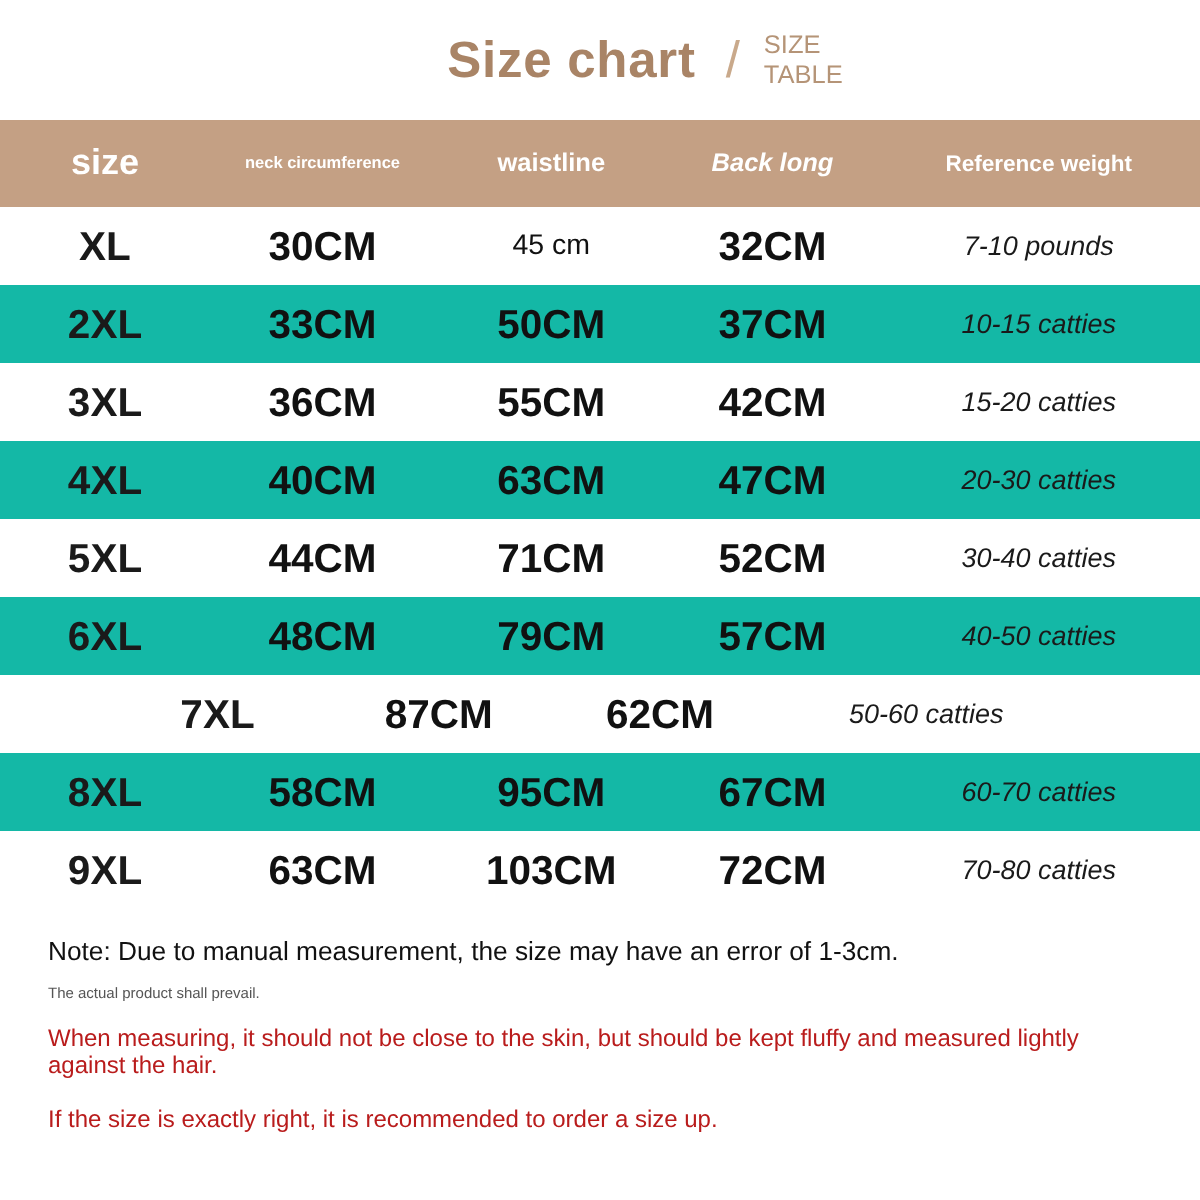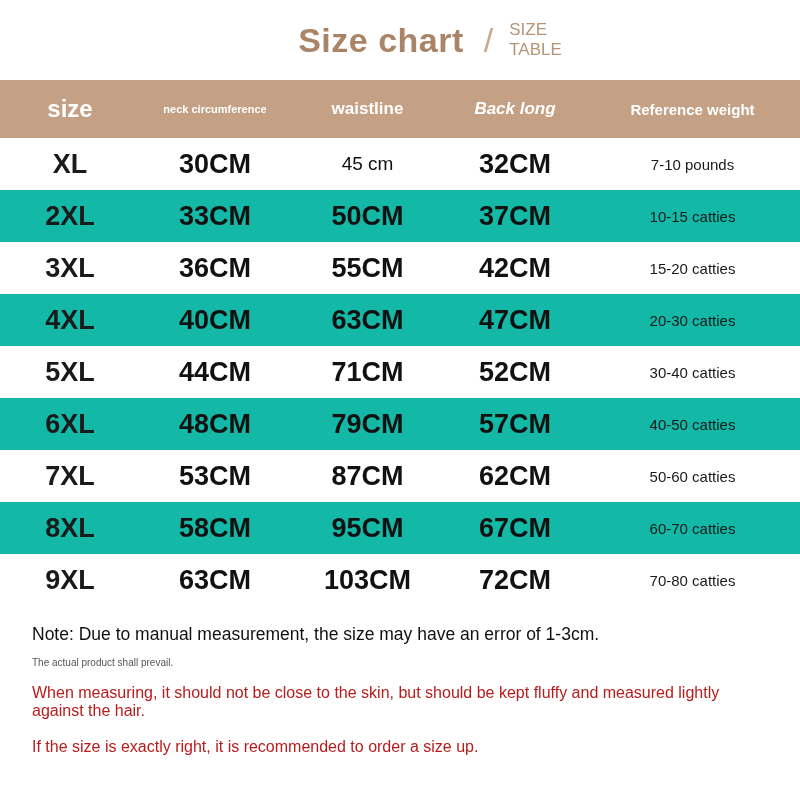--- a/index.html
+++ b/index.html
@@ -111,22 +111,23 @@
   .v-num {
     font-size: 27px;
     font-weight: bold;
     color: #111111;
   }
   .v-num.small {
     font-size: 19px;
     font-weight: normal;
   }
   .v-ref {
-    font-size: 15px;
+    font-size: 18px;
     color: #1a1a1a;
+    font-style: italic;
   }
 
   
   .notes {
     padding: 18px 30px 0 32px;
     box-sizing: border-box;
   }
   .note-main {
     font-size: 17.5px;
     color: #111111;
@@ -210,21 +211,20 @@
     <div class="row body even">
       <div class="cell c-size v-size">6XL</div>
       <div class="cell c-neck v-num">48CM</div>
       <div class="cell c-waist v-num">79CM</div>
       <div class="cell c-back v-num">57CM</div>
       <div class="cell c-ref v-ref">40-50 catties</div>
     </div>
 
     <div class="row body odd">
       <div class="cell c-size v-size">7XL</div>
-      <div class="cell c-neck v-num">53CM</div>
       <div class="cell c-waist v-num">87CM</div>
       <div class="cell c-back v-num">62CM</div>
       <div class="cell c-ref v-ref">50-60 catties</div>
     </div>
 
     <div class="row body even">
       <div class="cell c-size v-size">8XL</div>
       <div class="cell c-neck v-num">58CM</div>
       <div class="cell c-waist v-num">95CM</div>
       <div class="cell c-back v-num">67CM</div>

